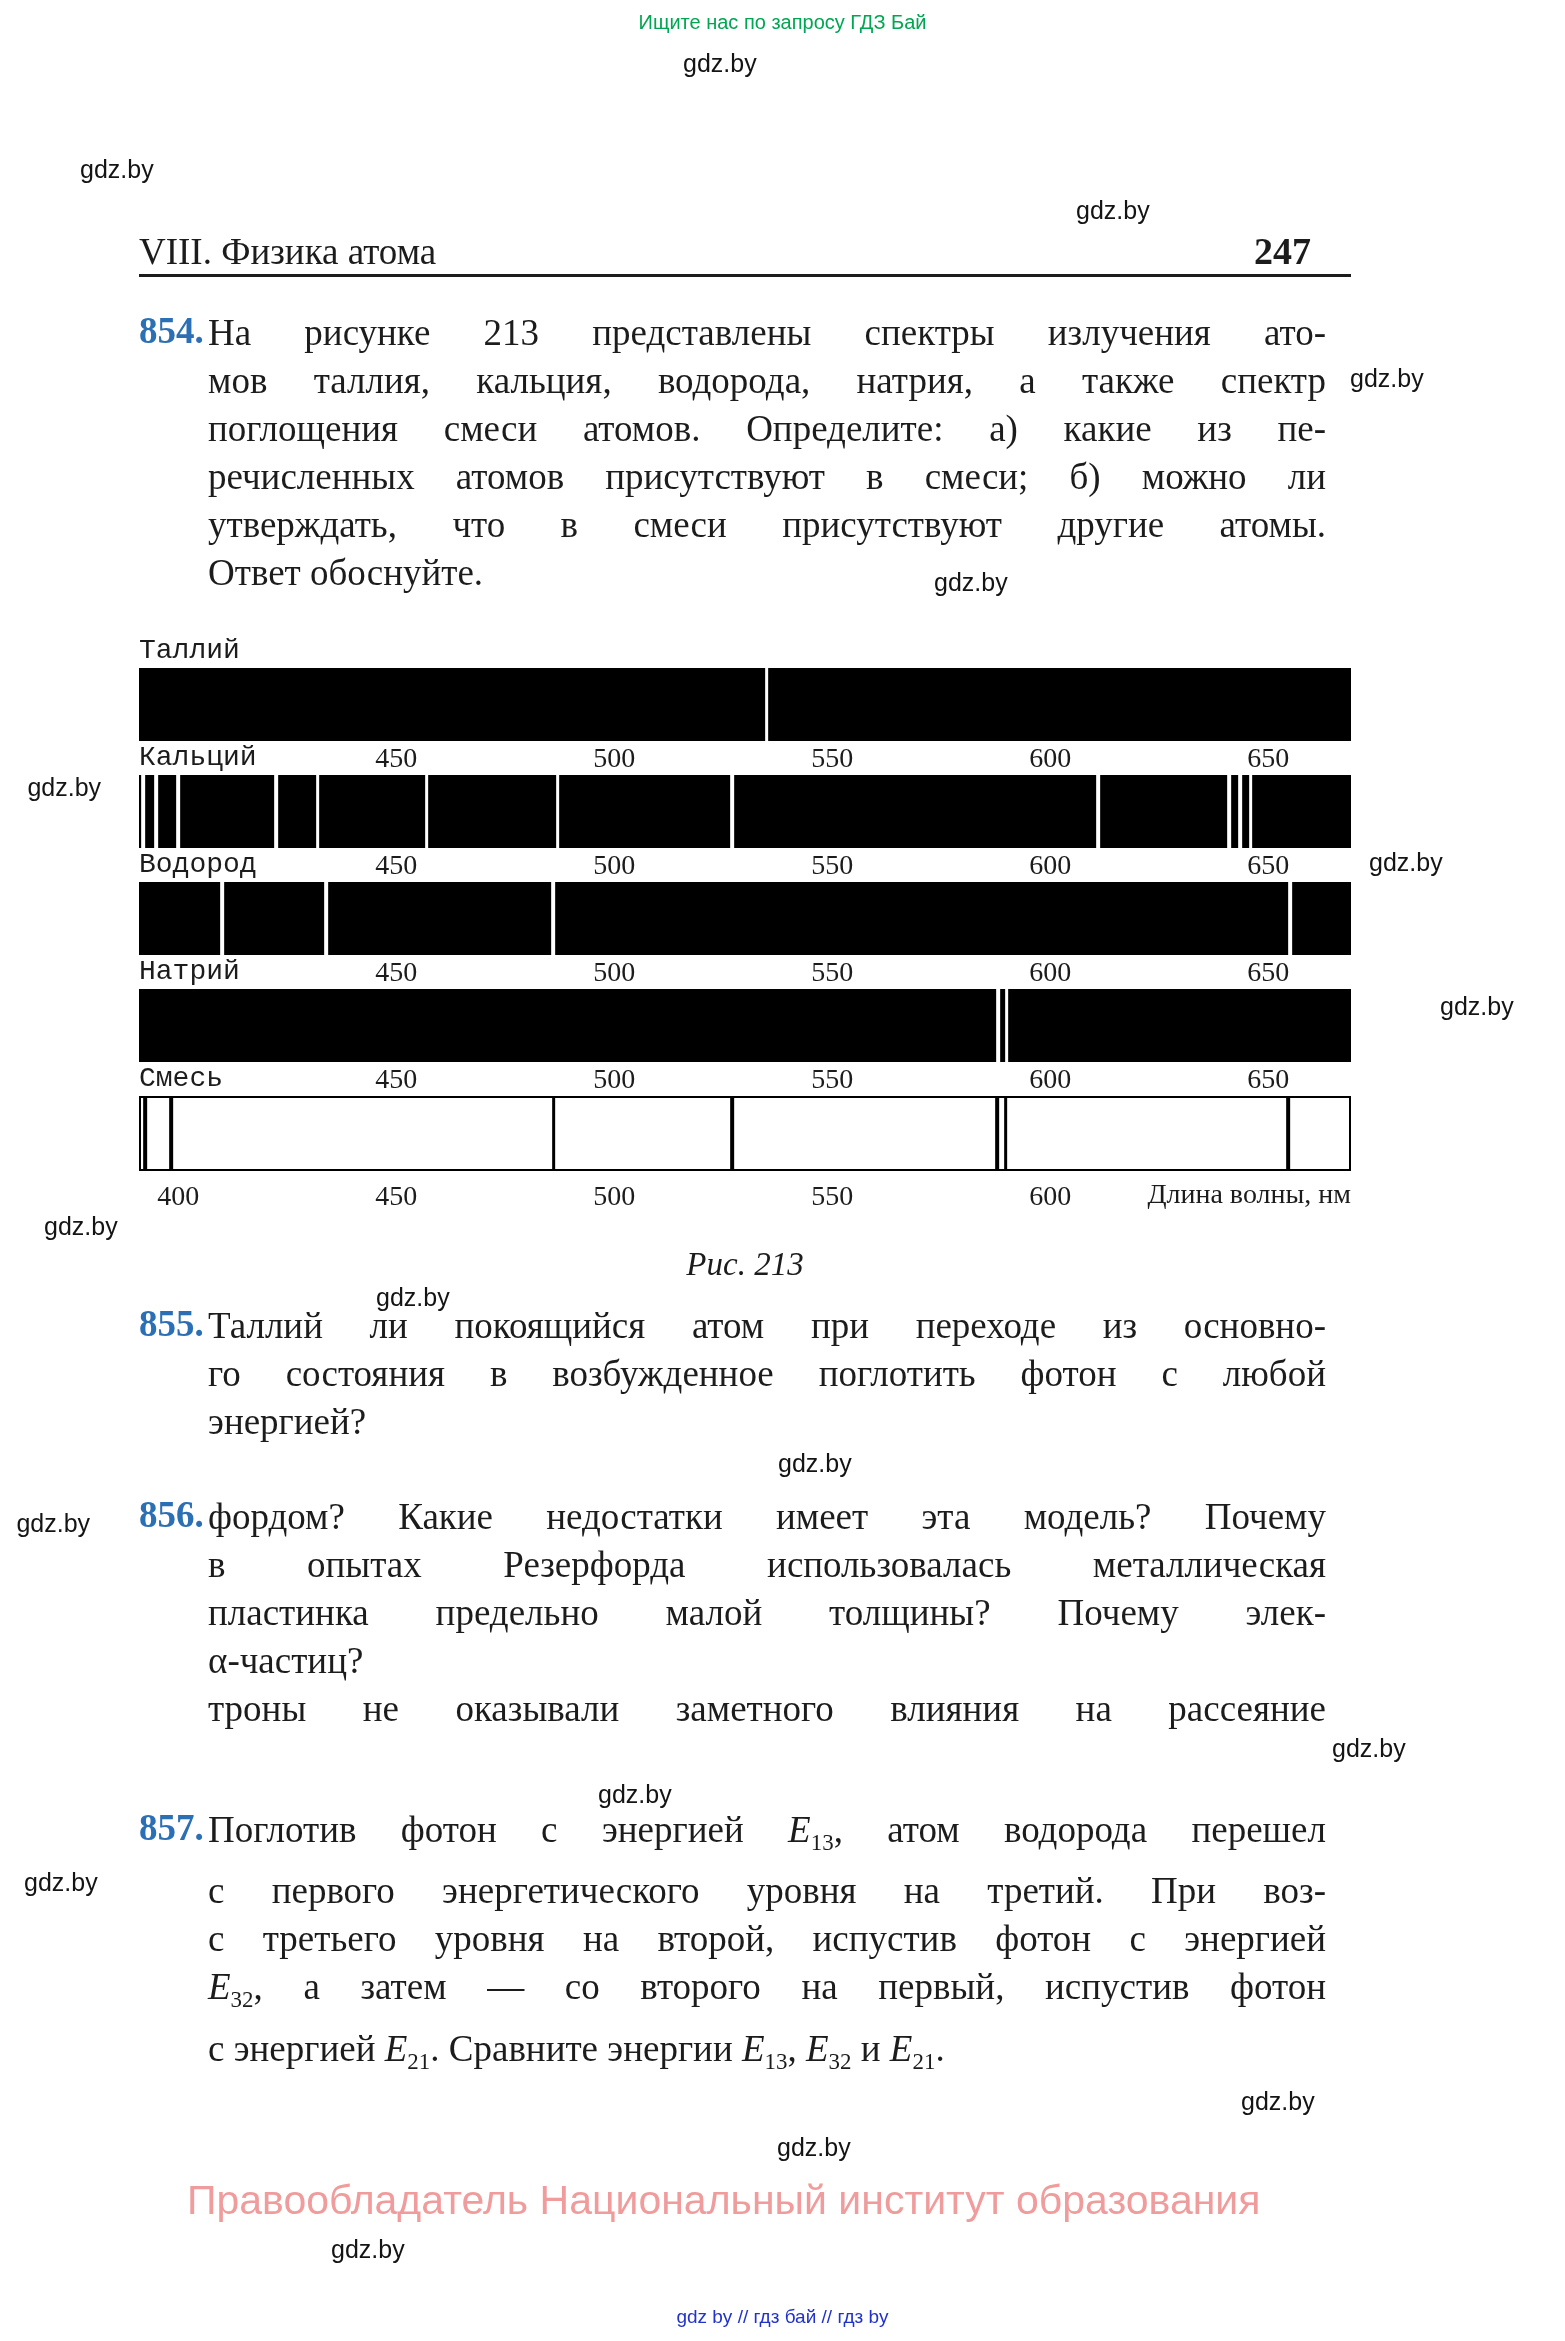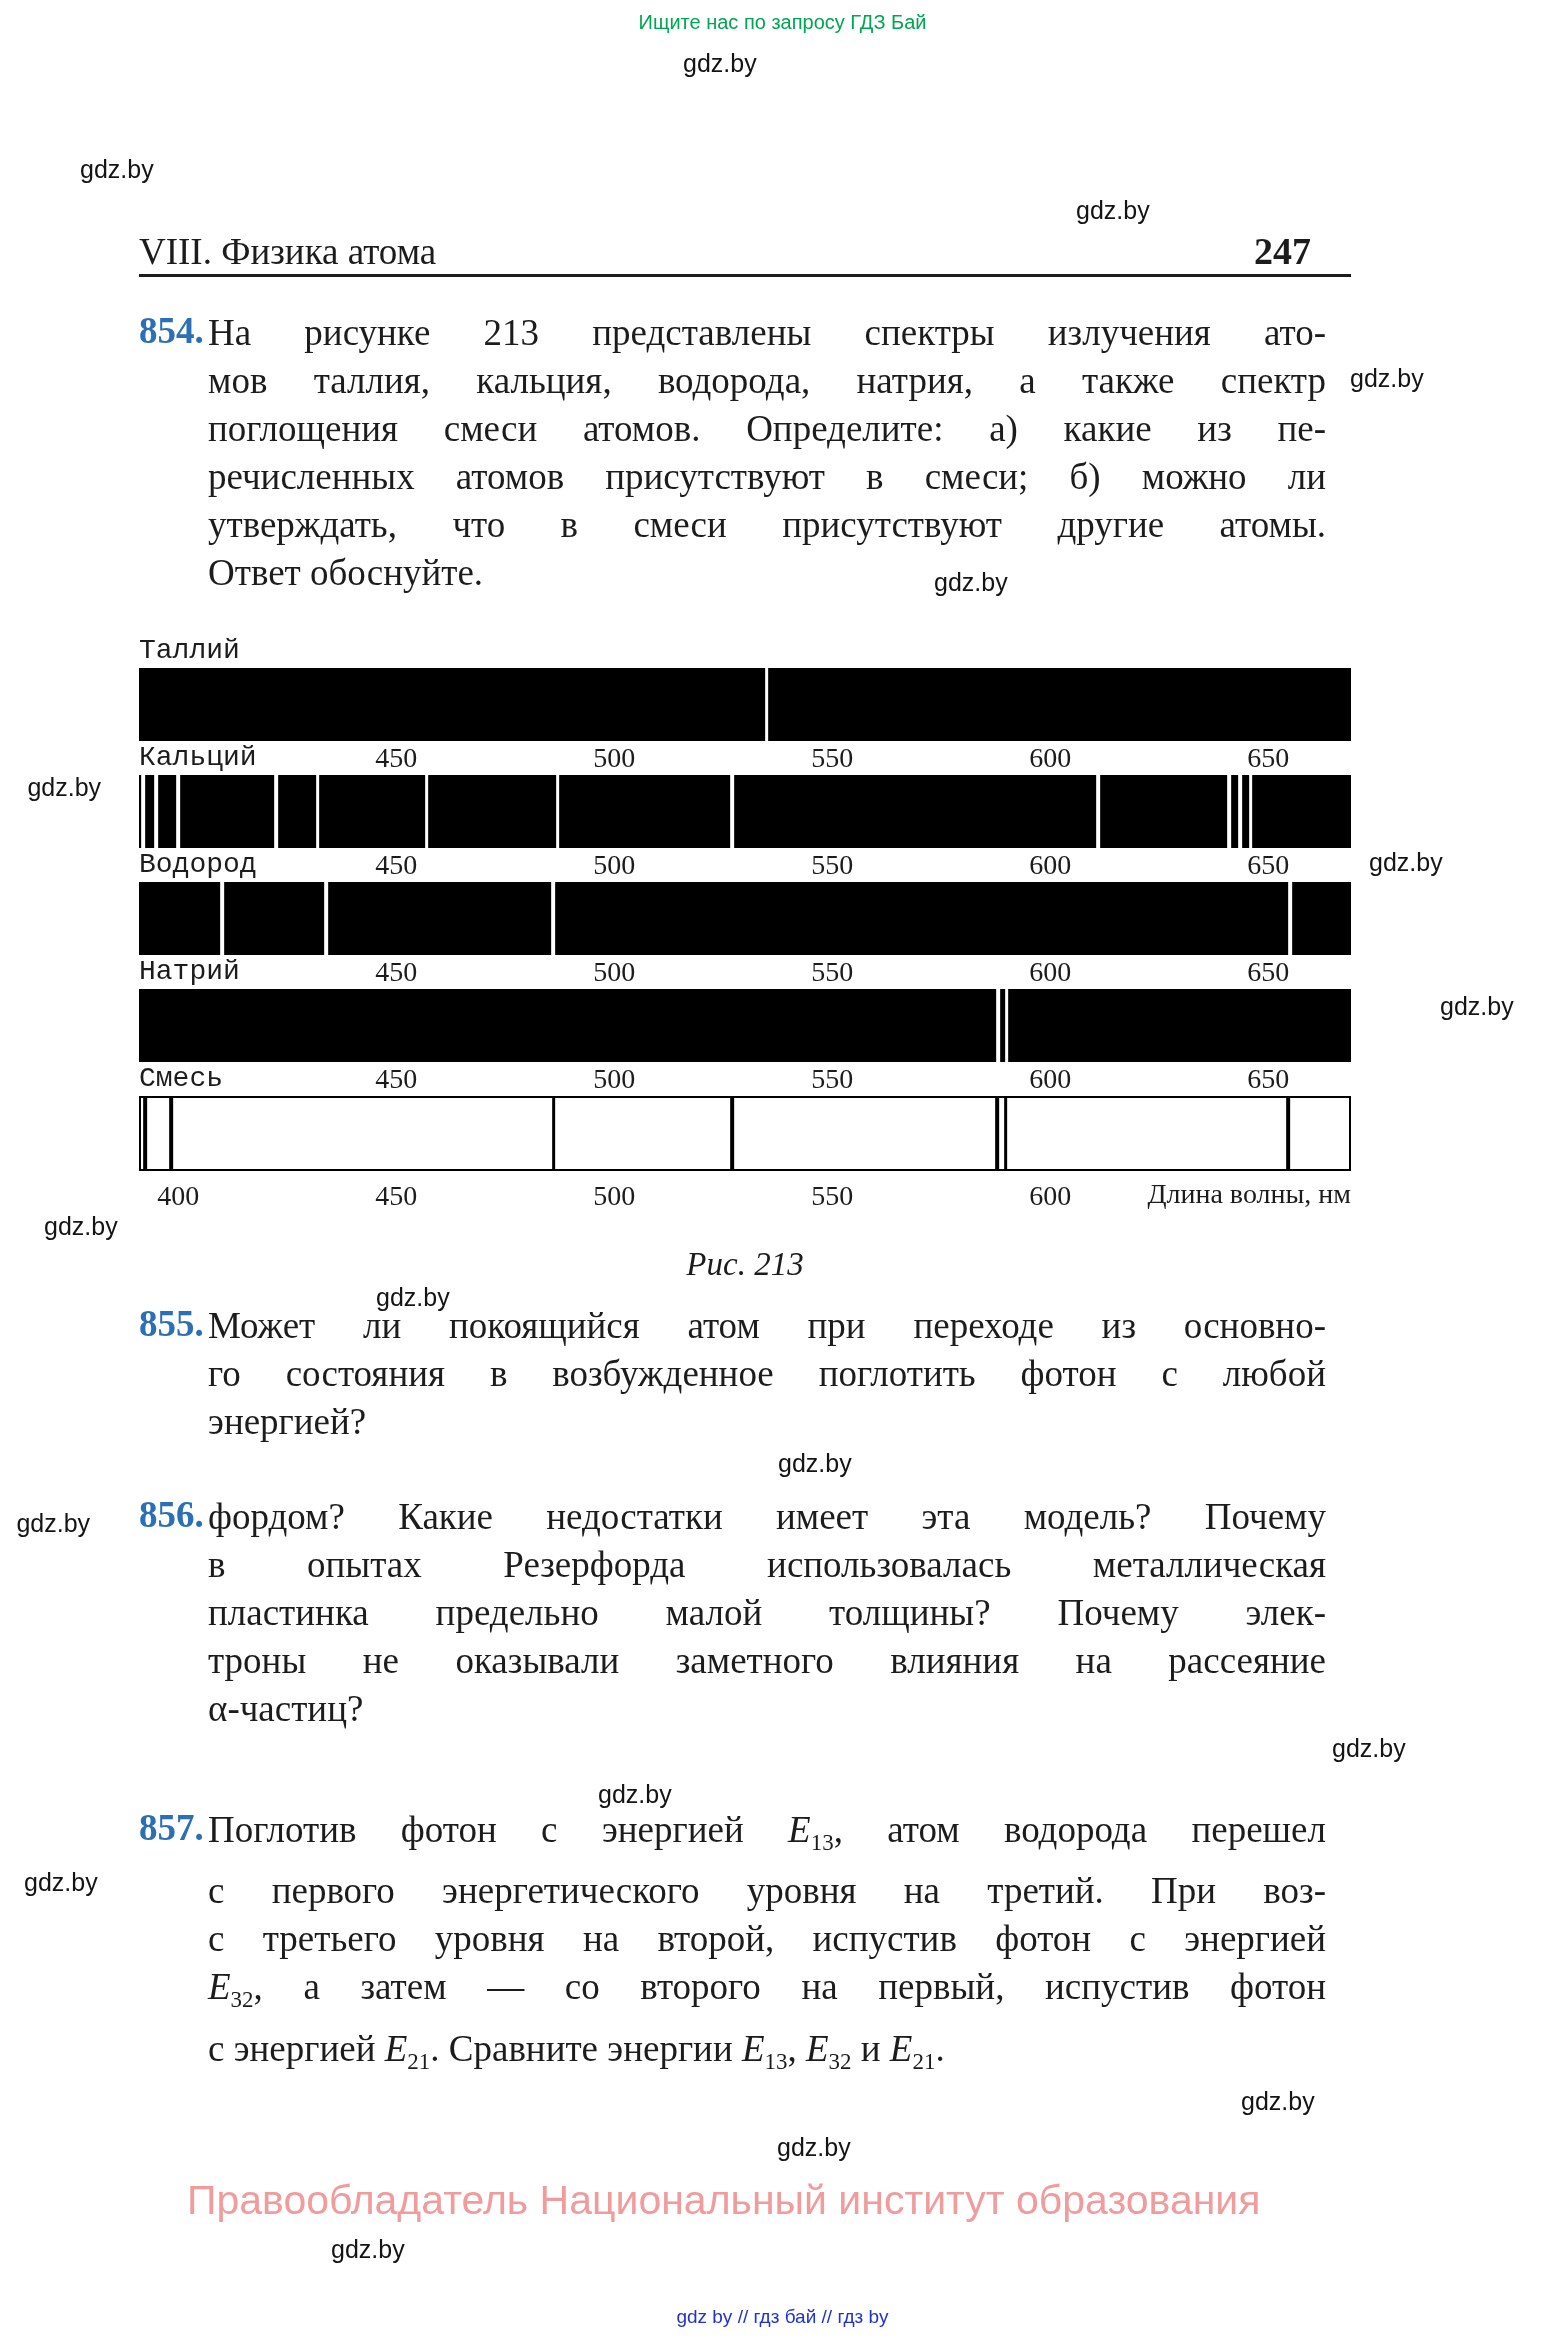--- a/index.html
+++ b/index.html
@@ -194,34 +194,34 @@
       <span class="tick-num" style="left: 39.209%;">500</span>
       <span class="tick-num" style="left: 57.194%;">550</span>
       <span class="tick-num" style="left: 75.18%;">600</span>
     </div>
 </div>
 <div class="caption">Рис. 213</div>
 
 <div class="problem" style="top:1302px;">
   <div class="pnum">855.</div>
   <div class="plines">
-    <span class="line jl">Может ли покоящийся атом при переходе из основно-</span>
+    <span class="line jl">Таллий ли покоящийся атом при переходе из основно-</span>
     <span class="line jl">го состояния в возбужденное поглотить фотон с любой</span>
     <span class="line">энергией?</span>
   </div>
 </div>
 
 <div class="problem" style="top:1493px;">
   <div class="pnum">856.</div>
   <div class="plines">
     <span class="line jl">фордом? Какие недостатки имеет эта модель? Почему</span>
     <span class="line jl">в опытах Резерфорда использовалась металлическая</span>
     <span class="line jl">пластинка предельно малой толщины? Почему элек-</span>
+    <span class="line">α-частиц?</span>
     <span class="line jl">троны не оказывали заметного влияния на рассеяние</span>
-    <span class="line">α-частиц?</span>
   </div>
 </div>
 
 <div class="problem" style="top:1806px;">
   <div class="pnum">857.</div>
   <div class="plines">
     <span class="line jl">Поглотив фотон с энергией <i>E</i><sub>13</sub>, атом водорода перешел</span>
     <span class="line jl">с первого энергетического уровня на третий. При воз-</span>
     <span class="line jl">с третьего уровня на второй, испустив фотон с энергией</span>
     <span class="line jl"><i>E</i><sub>32</sub>, а затем — со второго на первый, испустив фотон</span>

